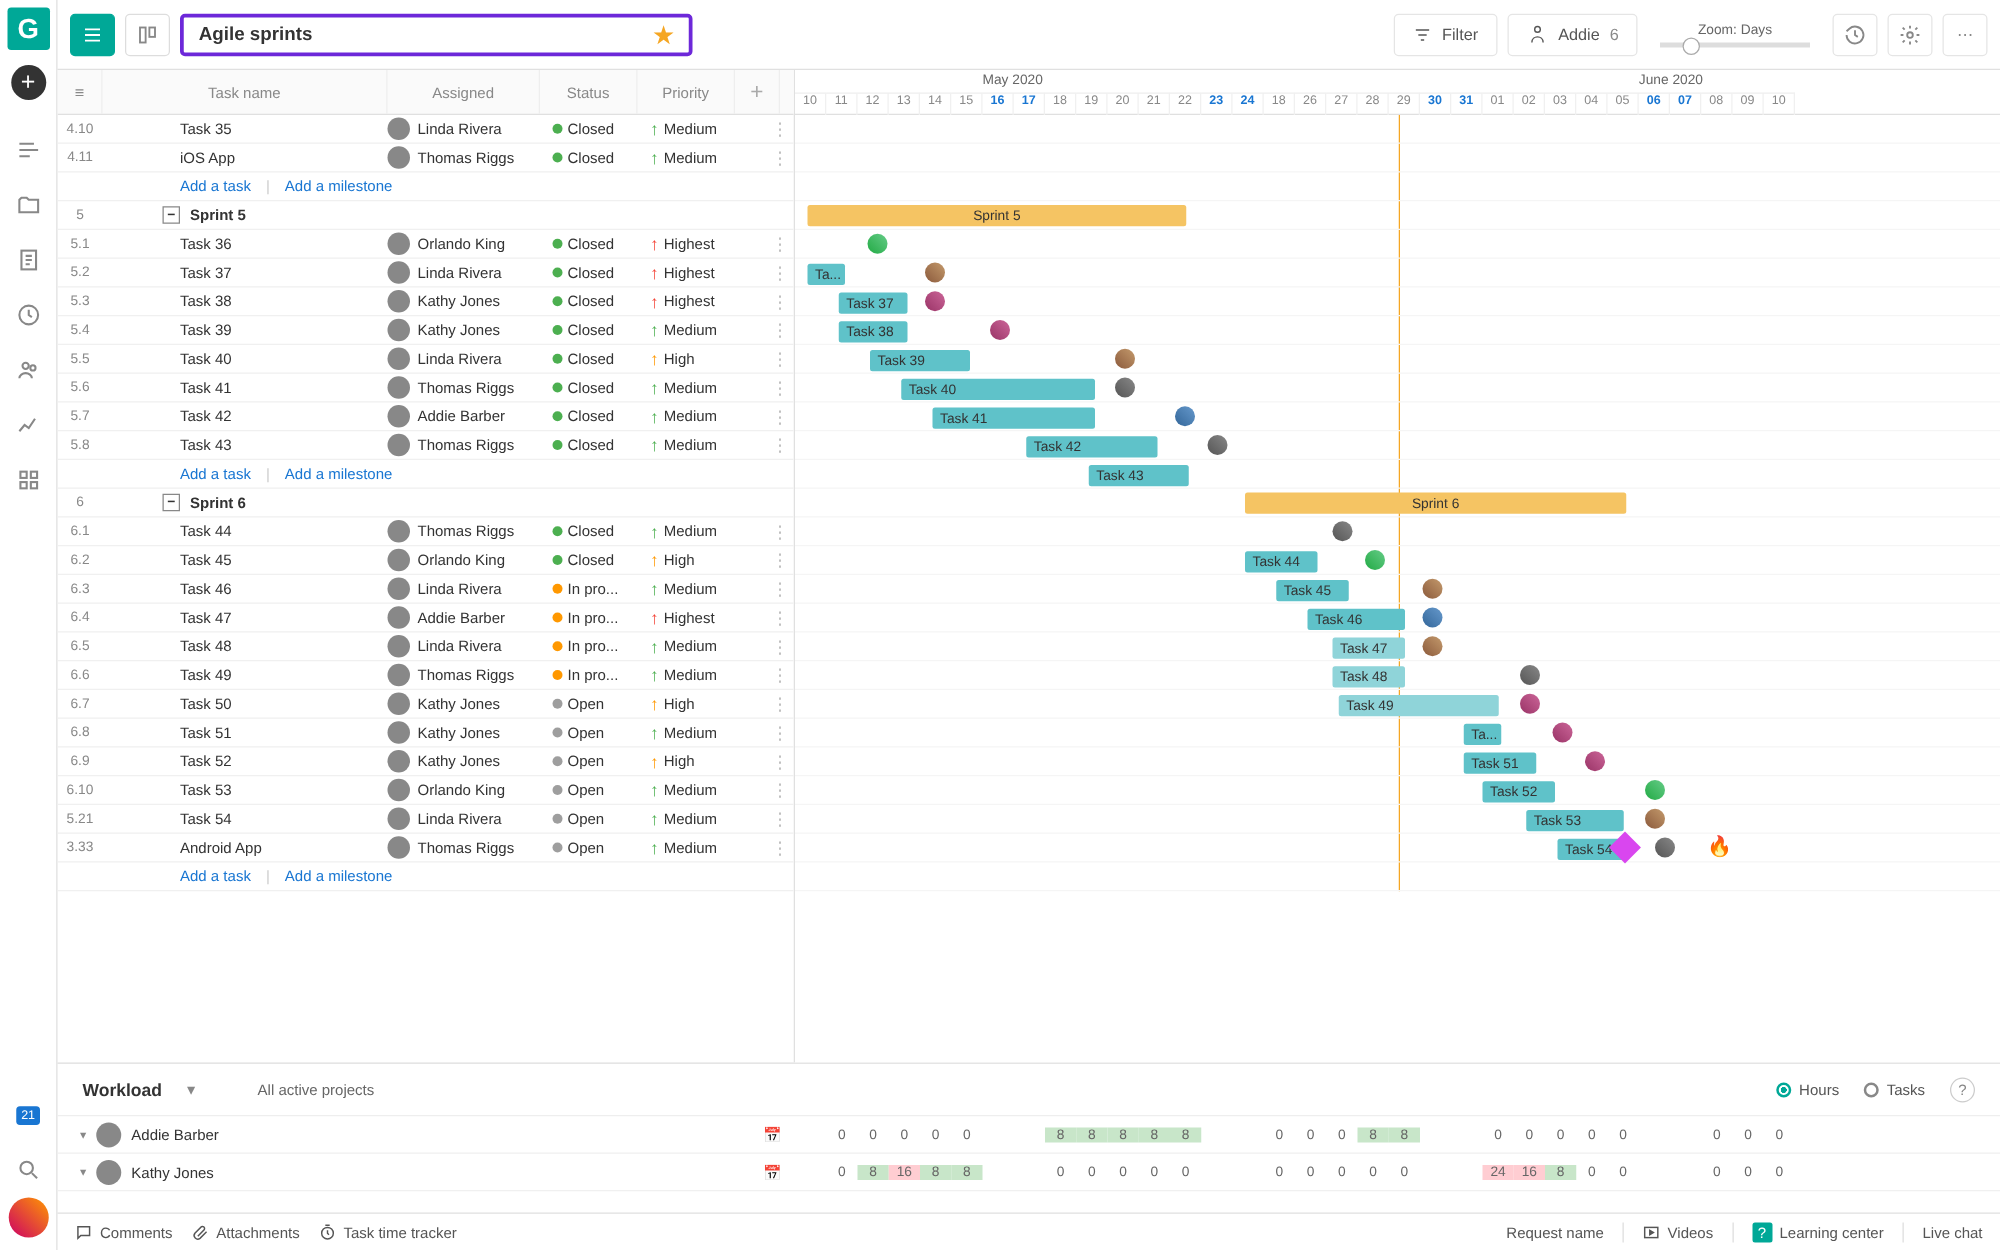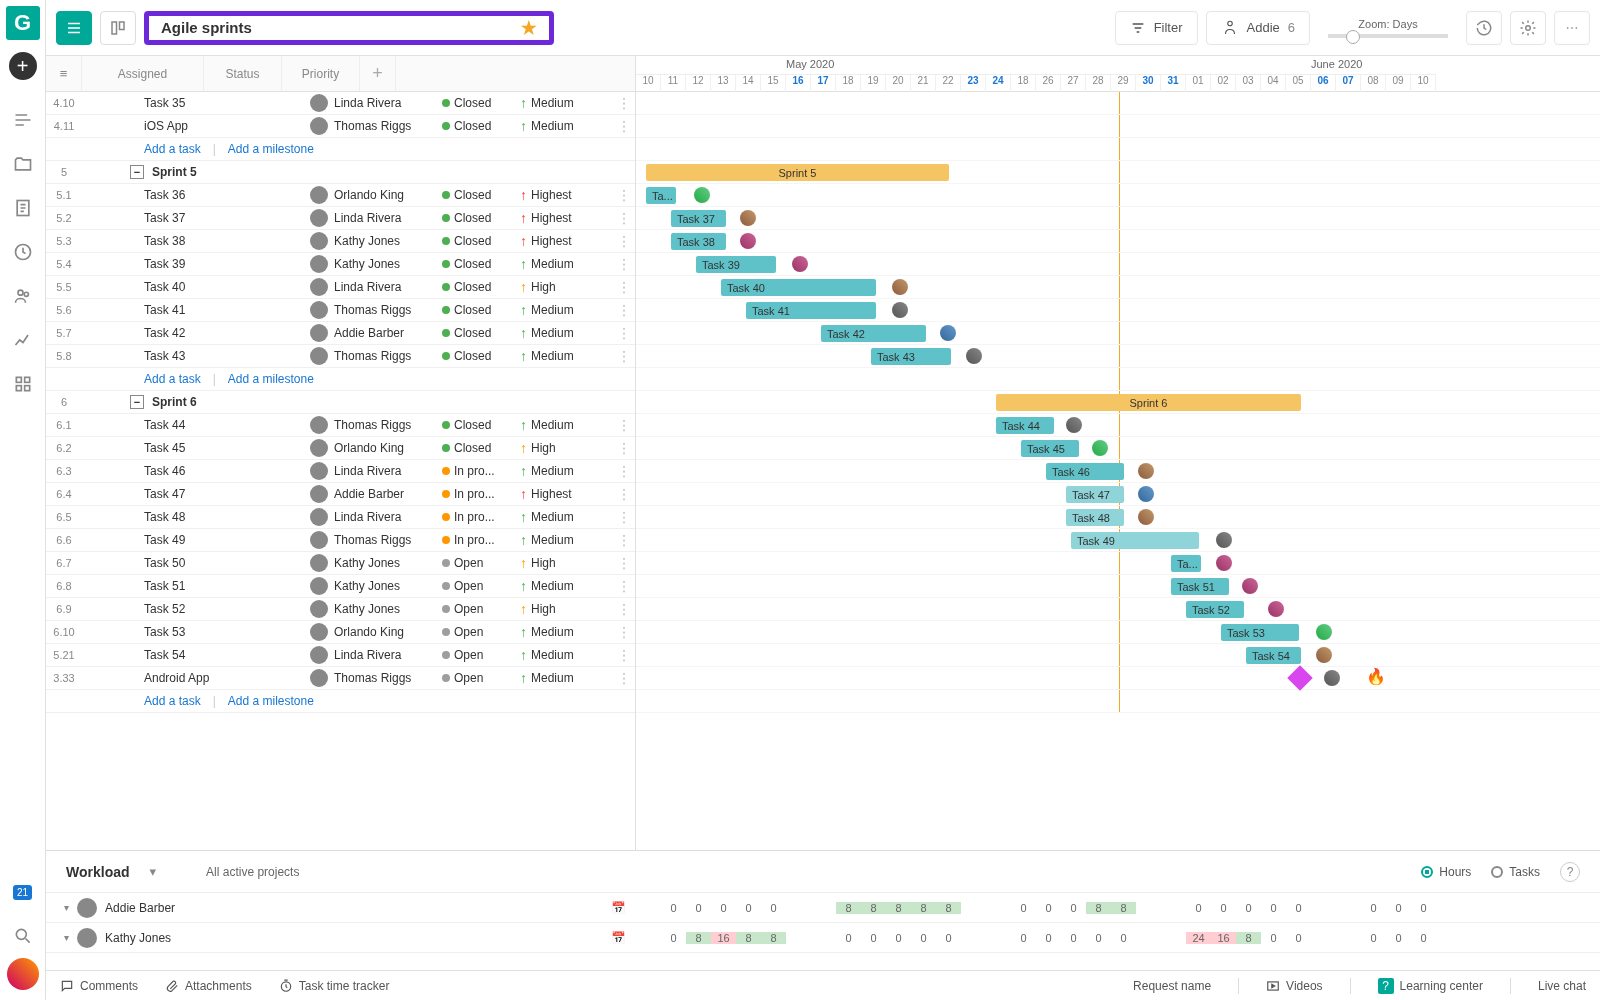--- a/index.html
+++ b/index.html
@@ -10,21 +10,21 @@
 .rail-add { width: 28px; height: 28px; background: #333; color: #fff; border-radius: 50%; display: flex; align-items: center; justify-content: center; font-size: 20px; margin-bottom: 18px; cursor: pointer; }
 .rail-icon { width: 46px; height: 44px; display: flex; align-items: center; justify-content: center; color: #888; cursor: pointer; }
 .rail-icon svg { width: 20px; height: 20px; }
 .rail-spacer { flex: 1; }
 .rail-cal { background: #1976d2; color: #fff; font-size: 10px; padding: 2px 4px; border-radius: 3px; margin-bottom: 14px; }
 .rail-avatar { width: 32px; height: 32px; border-radius: 50%; background: linear-gradient(45deg,#c06,#f90); margin-bottom: 10px; }
 .main { flex: 1; display: flex; flex-direction: column; }
 .topbar { height: 56px; display: flex; align-items: center; padding: 0 10px; border-bottom: 1px solid #e0e0e0; gap: 8px; }
 .view-btn { width: 36px; height: 34px; border: 1px solid #ddd; border-radius: 4px; display: flex; align-items: center; justify-content: center; color: #888; cursor: pointer; }
 .view-btn.active { background: #00a897; border-color: #00a897; color: #fff; }
-.title-input { height: 34px; border: 5px solid #6d28d9; border-radius: 4px; padding: 0 12px; font-size: 15px; font-weight: 600; width: 410px; display: flex; align-items: center; justify-content: space-between; }
+.title-input { height: 34px; border: 3px solid #6d28d9; border-radius: 4px; padding: 0 12px; font-size: 15px; font-weight: 600; width: 410px; display: flex; align-items: center; justify-content: space-between; }
 .star { color: #f5a623; font-size: 18px; }
 .tb-spacer { flex: 1; }
 .tb-btn { height: 34px; border: 1px solid #e5e5e5; border-radius: 4px; padding: 0 14px; display: flex; align-items: center; gap: 8px; color: #555; cursor: pointer; }
 .tb-people-cnt { color: #888; }
 .zoom-wrap { display: flex; flex-direction: column; align-items: center; font-size: 11px; color: #666; padding: 0 10px; }
 .zoom-slider { width: 120px; height: 4px; background: #ddd; margin-top: 4px; position: relative; }
 .zoom-slider::after { content:''; position:absolute; left:18px; top:-4px; width:12px; height:12px; background:#fff; border:1px solid #aaa; border-radius:50%; }
 .tb-icon { width: 36px; height: 34px; border: 1px solid #e5e5e5; border-radius: 4px; display: flex; align-items: center; justify-content: center; color: #888; cursor: pointer; }
 .content { flex: 1; display: flex; overflow: hidden; }
 .grid-col { width: 590px; display: flex; flex-direction: column; border-right: 1px solid #e0e0e0; overflow-y: auto; }
@@ -54,21 +54,21 @@
 .timeline { flex: 1; position: relative; overflow: hidden; background: #fff; }
 .tl-header { height: 36px; border-bottom: 1px solid #e0e0e0; position: relative; }
 .tl-month { position: absolute; top: 2px; font-size: 11px; color: #666; }
 .tl-days { position: absolute; top: 18px; left: 0; right: 0; height: 18px; display: flex; }
 .tl-day { width: 25px; text-align: center; font-size: 10px; color: #888; border-right: 1px solid #f0f0f0; border-top: 1px solid #eee; }
 .tl-day.blue { color: #1976d2; font-weight: 600; }
 .tl-body { position: relative; }
 .tl-row { height: 23px; border-bottom: 1px solid #f5f5f5; position: relative; }
 .tl-bar { position: absolute; height: 17px; top: 3px; border-radius: 2px; font-size: 11px; color: #333; display: flex; align-items: center; padding: 0 6px; overflow: hidden; }
 .tl-sprint { background: #f5c463; }
-.tl-task { background: #5fc2c9; }
+.tl-task { background: #5fc2c9; margin-top: 24px; }
 .tl-task.light { background: #8fd4d9; }
 .tl-av { position: absolute; width: 16px; height: 16px; border-radius: 50%; background: #888; top: 3px; }
 .tl-today { position: absolute; top: 0; bottom: 0; width: 1px; background: #f5a623; }
 .tl-diamond { width: 18px; height: 18px; background: #d946ef; transform: rotate(45deg); position: absolute; }
 .tl-flame { position: absolute; color: #f56; font-size: 16px; }
 .workload { height: 120px; border-top: 1px solid #ddd; display: flex; flex-direction: column; }
 .wl-head { height: 42px; display: flex; align-items: center; padding: 0 20px; gap: 20px; border-bottom: 1px solid #eee; }
 .wl-title { font-weight: 600; font-size: 14px; }
 .wl-dd { color: #666; font-size: 12px; margin-left: 30px; }
 .wl-spacer { flex: 1; }
@@ -80,21 +80,21 @@
 .wl-row { height: 30px; display: flex; align-items: center; border-bottom: 1px solid #f0f0f0; font-size: 12px; }
 .wl-row-left { width: 590px; display: flex; align-items: center; gap: 8px; padding-left: 18px; }
 .wl-row-left .chev { color: #888; font-size: 10px; }
 .wl-row-left .av { width: 20px; height: 20px; border-radius: 50%; background: #888; }
 .wl-cal-icn { margin-left: auto; margin-right: 10px; color: #aaa; }
 .wl-cells { flex: 1; display: flex; }
 .wl-cell { width: 25px; text-align: center; font-size: 11px; color: #666; }
 .wl-cell.g { background: #c8e6c9; }
 .wl-cell.r { background: #ffcdd2; }
 .wl-cell.v { color: #666; }
-.footer { height: 30px; border-top: 1px solid #e0e0e0; display: flex; align-items: center; padding: 0 14px; gap: 27px; font-size: 12px; color: #555; }
+.footer { height: 30px; border-top: 1px solid #e0e0e0; display: flex; align-items: center; padding: 0 14px; gap: 15px; font-size: 12px; color: #555; }
 .f-item { display: flex; align-items: center; gap: 6px; cursor: pointer; }
 .f-spacer { flex: 1; }
 .f-sep { width: 1px; height: 16px; background: #ddd; }
 .av-c1{background:linear-gradient(45deg,#8b5a3c,#c49a6c);} .av-c2{background:linear-gradient(45deg,#555,#888);} .av-c3{background:linear-gradient(45deg,#2a4,#6c8);} .av-c4{background:linear-gradient(45deg,#936,#c69);} .av-c5{background:linear-gradient(45deg,#369,#69c);}
 </style>
 </head>
 <body>
 
 <div class="app">
   <div class="rail">
@@ -201,20 +201,21 @@
             <path d="M12 2v3M12 19v3M4.2 4.2l2.1 2.1M17.7 17.7l2.1 2.1M2 12h3M19 12h3M4.2 19.8l2.1-2.1M17.7 6.3l2.1-2.1"></path>
           </svg>
         </div>
       <div class="tb-icon">⋯</div>
     </div>
 
     <div class="content">
       <div class="grid-col">
         <div class="grid-header">
           <div class="gh-expand">≡</div>
+          <div class="gh-col gh-name">Task name</div>
           <div class="gh-col gh-assign">Assigned</div>
           <div class="gh-col gh-status">Status</div>
           <div class="gh-col gh-prio">Priority</div>
           <div class="gh-col gh-add">+</div>
         </div>
         <div id="grid-body">
             <div class="task-row">
               <div class="tr-num">4.10</div>
               <div class="tr-name">Task 35</div>
               <div class="tr-assign">

